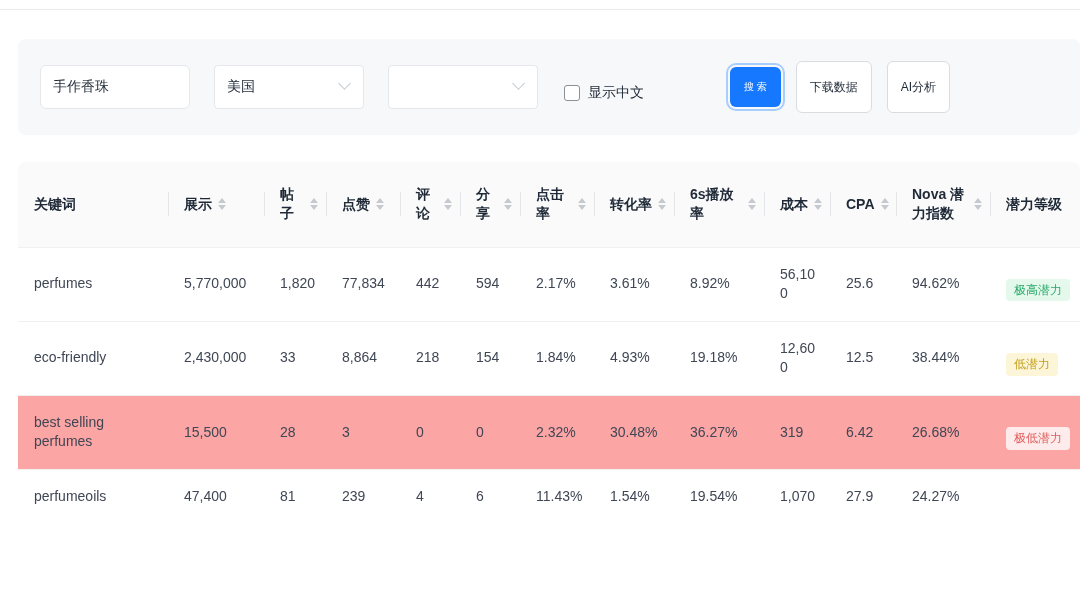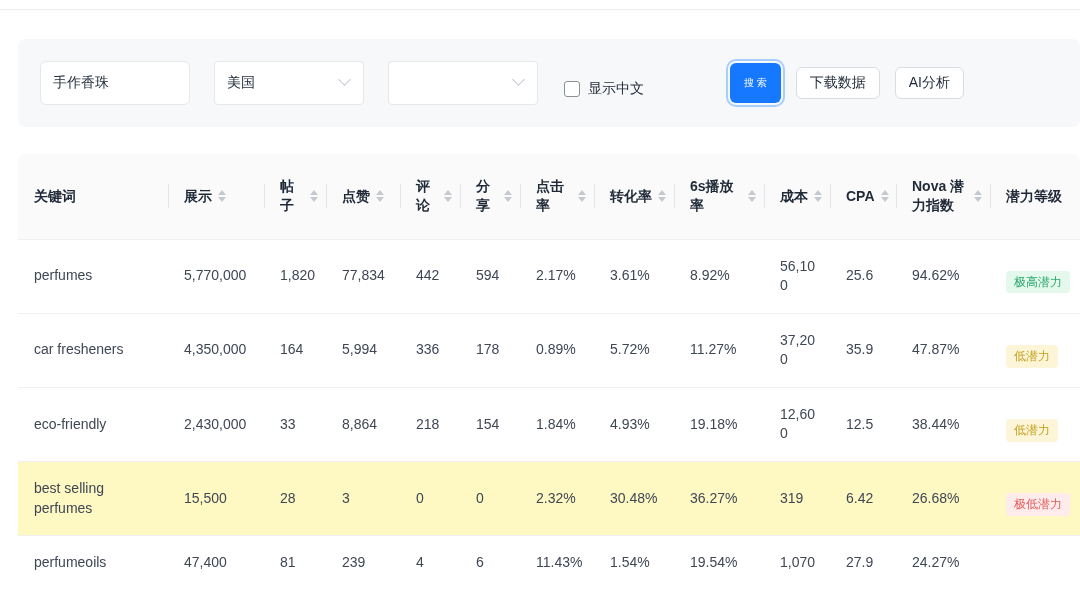--- a/index.html
+++ b/index.html
@@ -40,23 +40,23 @@
   }
   .check-group { margin-left:26px; display:flex; align-items:center; gap:8px; color:#1f2937; cursor:pointer;margin-top:12px; }
   .checkbox { width:16px; height:16px; background:#fff; border:1.5px solid #8c9097; border-radius:3px; }
   .search-btn {
     margin-left:86px; height:40px; padding:0 14px;
     background:#1677ff; color:#fff; border:none; border-radius:6px;
     font-size:10px; font-family:inherit; cursor:pointer;
     outline:2px solid #a8cdff; outline-offset:2px;
   }
   .ghost-btn {
-    margin-left:15px; height:32px; padding:0 13px;
+    margin-left:15px; height:52px; padding:0 13px;
     background:#fff; color:#1f2937; border:1px solid #d9dce1; border-radius:6px;
-    font-size:14px; font-family:inherit; cursor:pointer;
+    font-size:12px; font-family:inherit; cursor:pointer;
   }
 
   
   .table-wrap { margin:27px 0 0 18px; }
   table { width:1062px; border-collapse:collapse; table-layout:fixed; }
   thead th {
     background:#fafafa; text-align:left; font-weight:600; color:#1f2937;
     padding:13px 8px 13px 16px; height:85px; vertical-align:middle;
     position:relative; cursor:pointer;
   }
@@ -70,21 +70,21 @@
   .th-inner { display:flex; align-items:center; gap:6px; line-height:1.35; }
   .sorter { display:inline-flex; flex-direction:column; align-items:center; flex:0 0 auto; }
   .caret { width:0; height:0; border-left:4px solid transparent; border-right:4px solid transparent; }
   .caret.up { border-bottom:5px solid #c6c9ce; margin-bottom:2px; }
   .caret.down { border-top:5px solid #c6c9ce; }
   tbody td {
     padding:17px 8px 17px 16px; border-top:1px solid #f0f0f0;
     color:#3f4654; vertical-align:middle; line-height:1.4;
     word-wrap:break-word;
   }
-  tbody tr.shaded { background:#fef9c3; }
+  tbody tr.shaded { background:#fca5a5; }
   .badge {
     display:inline-block; padding:3px 8px; border-radius:4px;
     font-size:12px; white-space:nowrap;margin-top:12px;
   }
   .badge-green  { background:#e4f8ec; color:#2aa96b; }
   .badge-yellow { background:#fcf5d8; color:#c4a01c; }
   .badge-red    { background:#fdeceb; color:#e25c5c;text-align:right; }
 </style>
 </head>
 <body>
@@ -252,37 +252,20 @@
         <td>3.61%</td>
         <td>8.92%</td>
         <td>56,100</td>
         <td>25.6</td>
         <td>94.62%</td>
         <td>
           <span class="badge badge-green">极高潜力</span>
         </td>
       </tr>
       <tr>
-        <td>car fresheners</td>
-        <td>4,350,000</td>
-        <td>164</td>
-        <td>5,994</td>
-        <td>336</td>
-        <td>178</td>
-        <td>0.89%</td>
-        <td>5.72%</td>
-        <td>11.27%</td>
-        <td>37,200</td>
-        <td>35.9</td>
-        <td>47.87%</td>
-        <td>
-          <span class="badge badge-yellow">低潜力</span>
-        </td>
-      </tr>
-      <tr>
         <td>eco-friendly</td>
         <td>2,430,000</td>
         <td>33</td>
         <td>8,864</td>
         <td>218</td>
         <td>154</td>
         <td>1.84%</td>
         <td>4.93%</td>
         <td>19.18%</td>
         <td>12,600</td>

